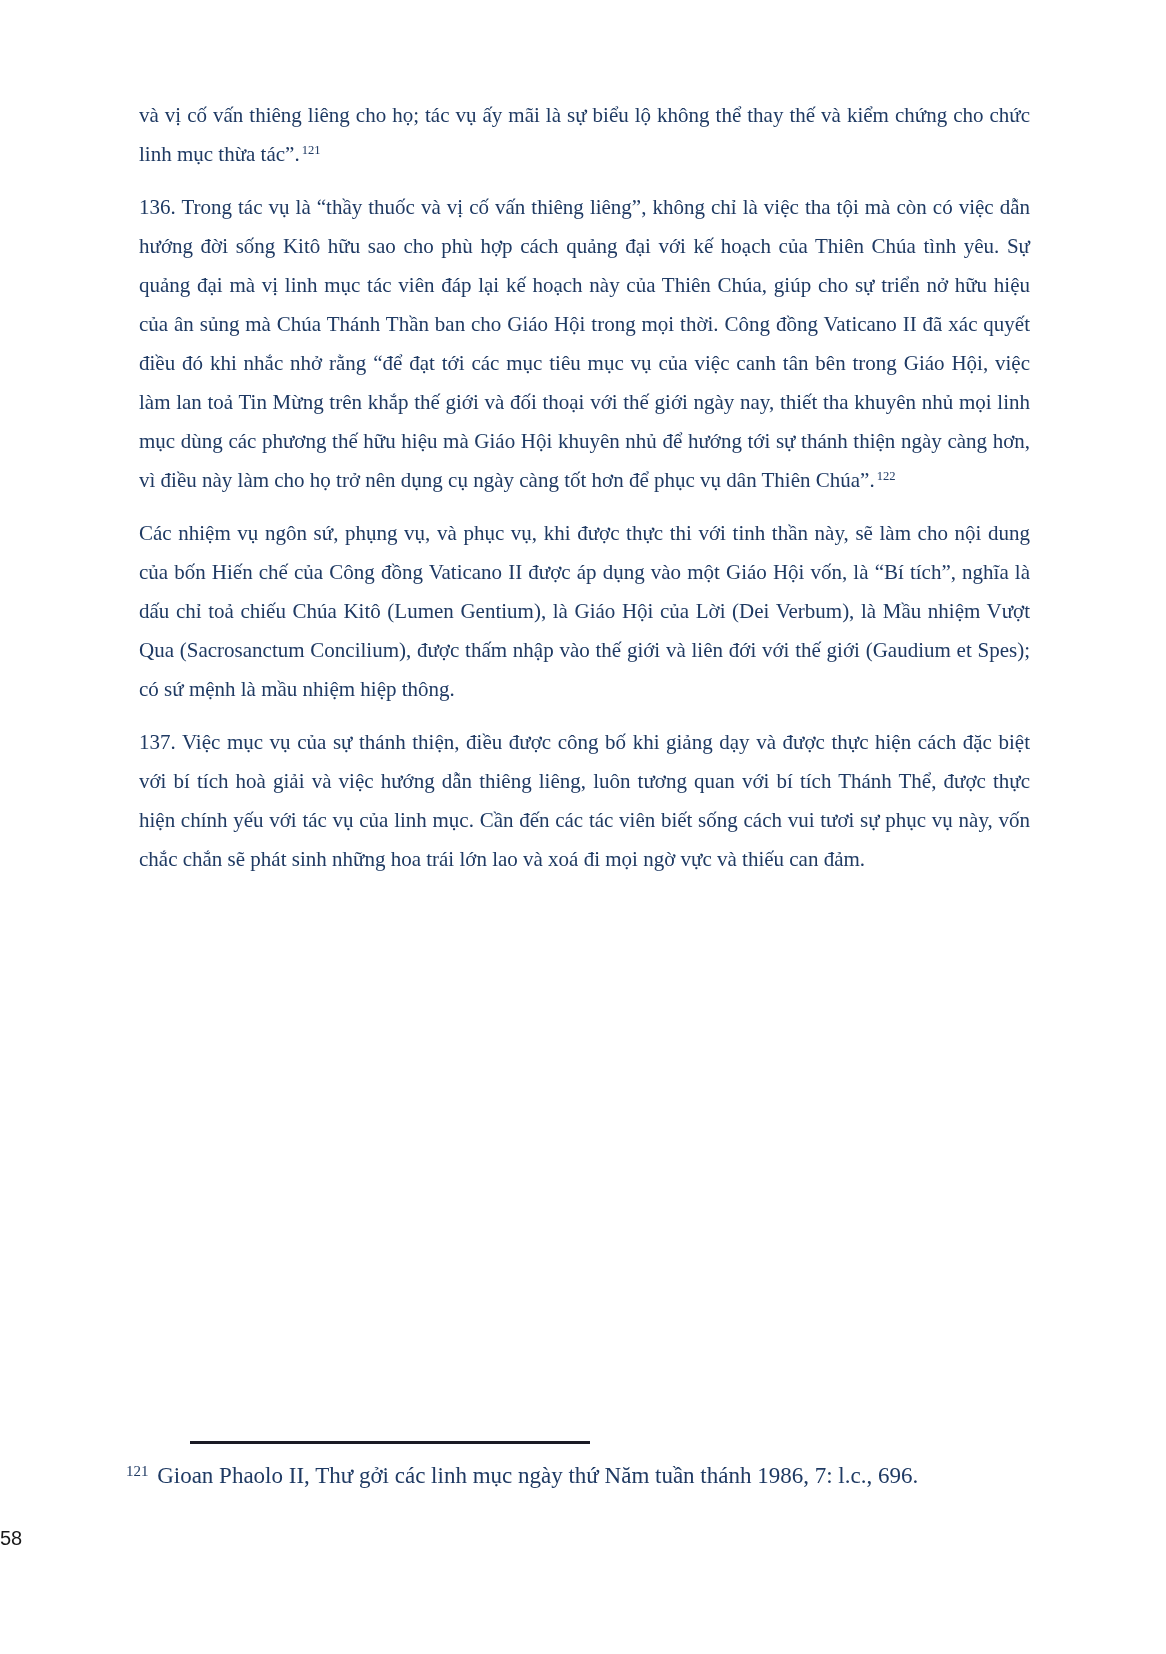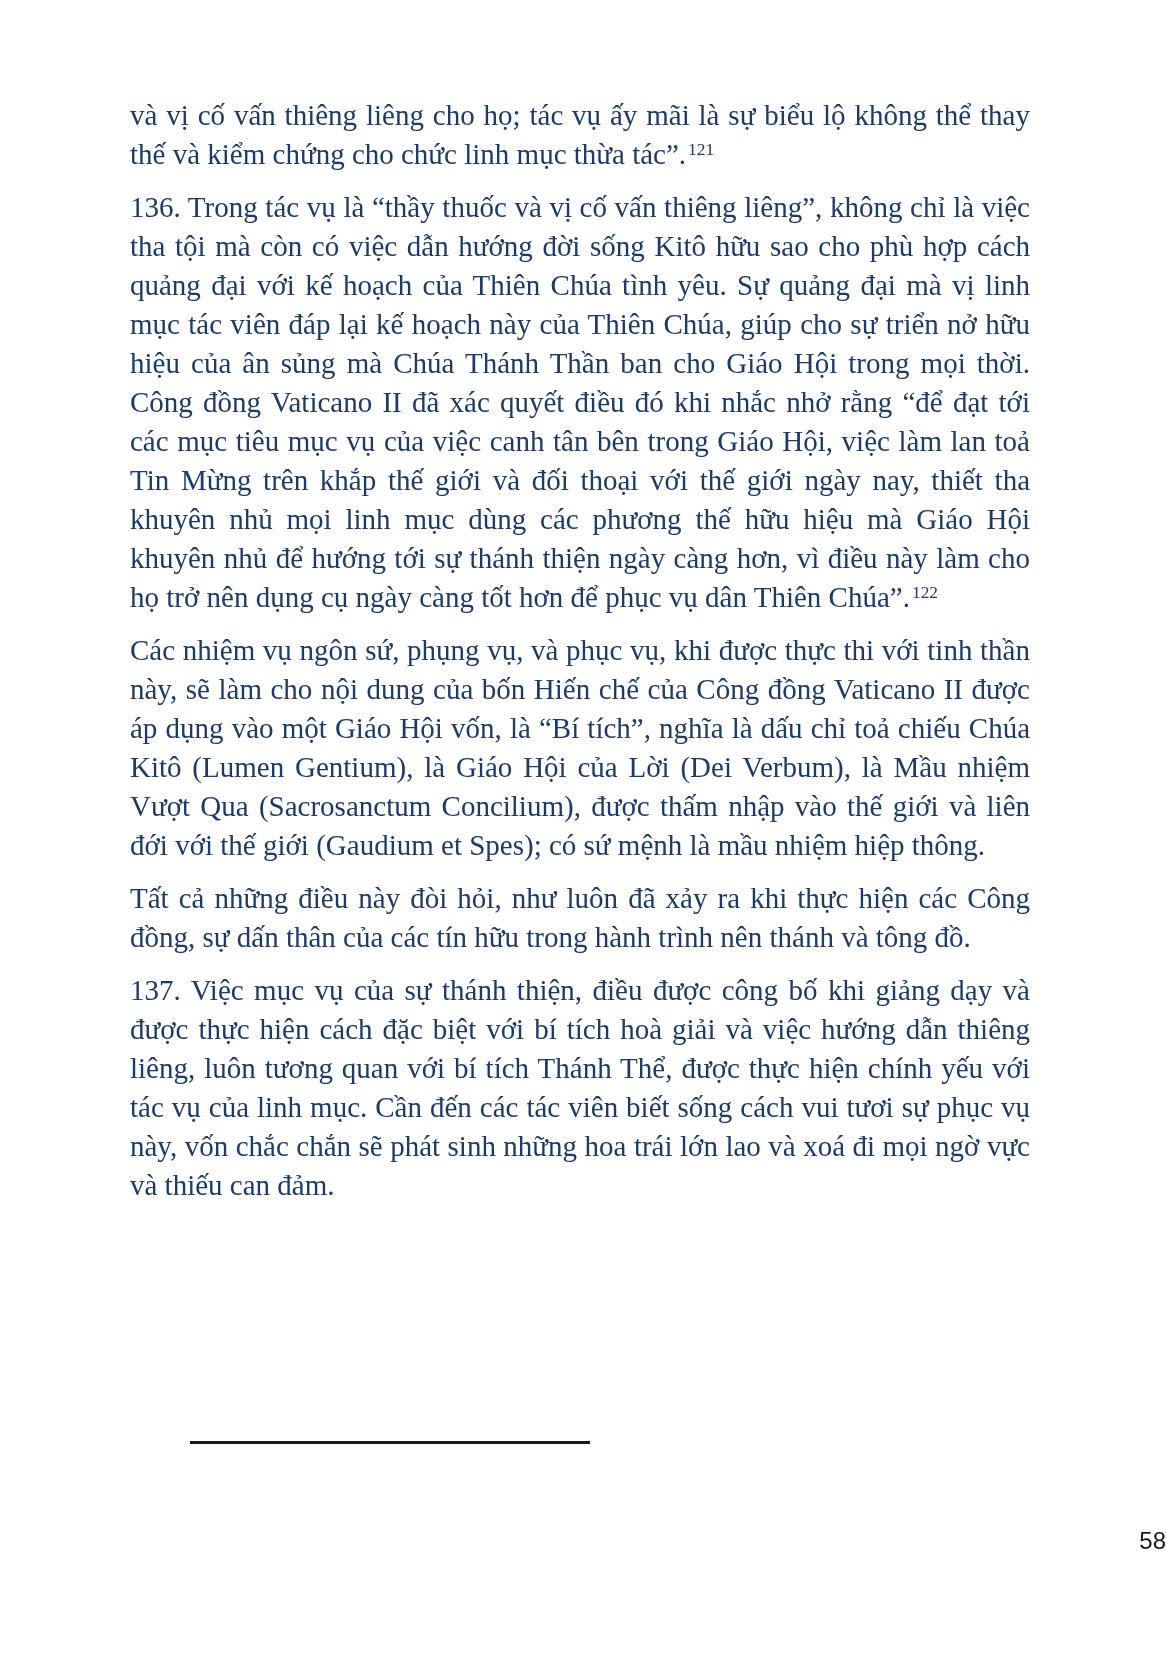--- a/index.html
+++ b/index.html
@@ -17,22 +17,22 @@
     font-family: "Liberation Serif", "DejaVu Serif", serif;
     overflow: hidden;
   }
   .body-text {
     position: absolute;
     left: 126px;
     right: 136px;
     top: 96px;
   }
   .para {
-    margin: 0 0 14px 4px;
-    font-size: 29px;
+    margin: 0 0 14px 13px;
+    font-size: 21px;
     line-height: 39px;
     text-align: justify;
     text-justify: inter-word;
   }
   .seg-b { font-weight: normal; }
   .seg-i { }
   .seg-sup {
     font-size: 0.60em;
     position: relative;
     top: -0.52em;
@@ -62,38 +62,38 @@
     font-size: 0.65em;
     top: -0.45em;
     margin-left: 0;
     margin-right: 3px;
   }
   .page-number {
     position: absolute;
     top: 1527px;
     left: 0;
     width: 100%;
-    text-align: right;
+    text-align: left;
     font-family: "Liberation Sans", "DejaVu Sans", sans-serif;
-    font-size: 24px;
+    font-size: 20px;
     color: var(--pagenum-color, #1a1a1a);
   }
 </style>
 </head>
 <body>
 
 <div class="page" style="--bg-color: #ffffff; --text-color: #1f3a63; --rule-color: #1a1a24; --pagenum-color: #1a1a1a;">
 
   <main class="body-text">
     <p class="para"><span>và vị cố vấn thiêng liêng cho họ; tác vụ ấy mãi là sự biểu lộ không thể thay thế và kiểm chứng cho chức linh mục thừa tác”.</span><span class="seg-sup">121</span></p>
     <p class="para"><span class="seg-b">136</span><span>. Trong tác vụ là “thầy thuốc và vị cố vấn thiêng liêng”, không chỉ là việc tha tội mà còn có việc dẫn hướng đời sống Kitô hữu sao cho phù hợp cách quảng đại với kế hoạch của Thiên Chúa tình yêu. Sự quảng đại mà vị linh mục tác viên đáp lại kế hoạch này của Thiên Chúa, giúp cho sự triển nở hữu hiệu của ân sủng mà Chúa Thánh Thần ban cho Giáo Hội trong mọi thời. Công đồng Vaticano II đã xác quyết điều đó khi nhắc nhở rằng “để đạt tới các mục tiêu mục vụ của việc canh tân bên trong Giáo Hội, việc làm lan toả Tin Mừng trên khắp thế giới và đối thoại với thế giới ngày nay, thiết tha khuyên nhủ mọi linh mục dùng các phương thế hữu hiệu mà Giáo Hội khuyên nhủ để hướng tới sự thánh thiện ngày càng hơn, vì điều này làm cho họ trở nên dụng cụ ngày càng tốt hơn để phục vụ dân Thiên Chúa”.</span><span class="seg-sup">122</span></p>
     <p class="para"><span>Các </span><span class="seg-i">nhiệm vụ</span><span> ngôn sứ, phụng vụ, và phục vụ, khi được thực thi với tinh thần này, sẽ làm cho nội dung của bốn Hiến chế của Công đồng Vaticano II được áp dụng vào một Giáo Hội vốn, là “Bí tích”, nghĩa là dấu chỉ toả chiếu Chúa Kitô (</span><span class="seg-i">Lumen Gentium</span><span>), là Giáo Hội của Lời (</span><span class="seg-i">Dei Verbum</span><span>), là Mầu nhiệm Vượt Qua (</span><span class="seg-i">Sacrosanctum Concilium</span><span>), được thấm nhập vào thế giới và liên đới với thế giới (</span><span class="seg-i">Gaudium et Spes</span><span>); </span><span class="seg-i">có sứ mệnh là mầu nhiệm hiệp thông</span><span>.</span></p>
-    <p class="para"><span>Tất cả những điều này đòi hỏi, như luôn đã xảy ra khi thực hiện các Công đồng, sự dấn thân của các tín hữu trong hành trình nên thánh và tông đồ.</span></p>
     <p class="para"><span class="seg-b">137</span><span>. Việc mục vụ của sự thánh thiện, điều được công bố khi giảng dạy và được thực hiện cách đặc biệt với </span><span class="seg-i">bí tích hoà giải và việc hướng dẫn thiêng liêng,</span><span> luôn tương quan với bí tích Thánh Thể, được thực hiện chính yếu với tác vụ của linh mục. Cần đến các tác viên biết sống cách vui tươi sự phục vụ này, vốn chắc chắn sẽ phát sinh những hoa trái lớn lao và xoá đi mọi ngờ vực và thiếu can đảm.</span></p>
   </main>
 
   <div class="footnote-area">
     <div class="footnote-rule"></div>
+    <p class="footnote"><span class="seg-sup">121</span><span> Gioan Phaolo II, </span><span class="seg-i">Thư gởi các linh mục ngày thứ Năm tuần thánh</span><span> 1986, 7: </span><span class="seg-i">l.c</span><span>., 696.</span></p>
   </div>
 
   <div class="page-number">58</div>
 
 </div>
 
 </body></html>

